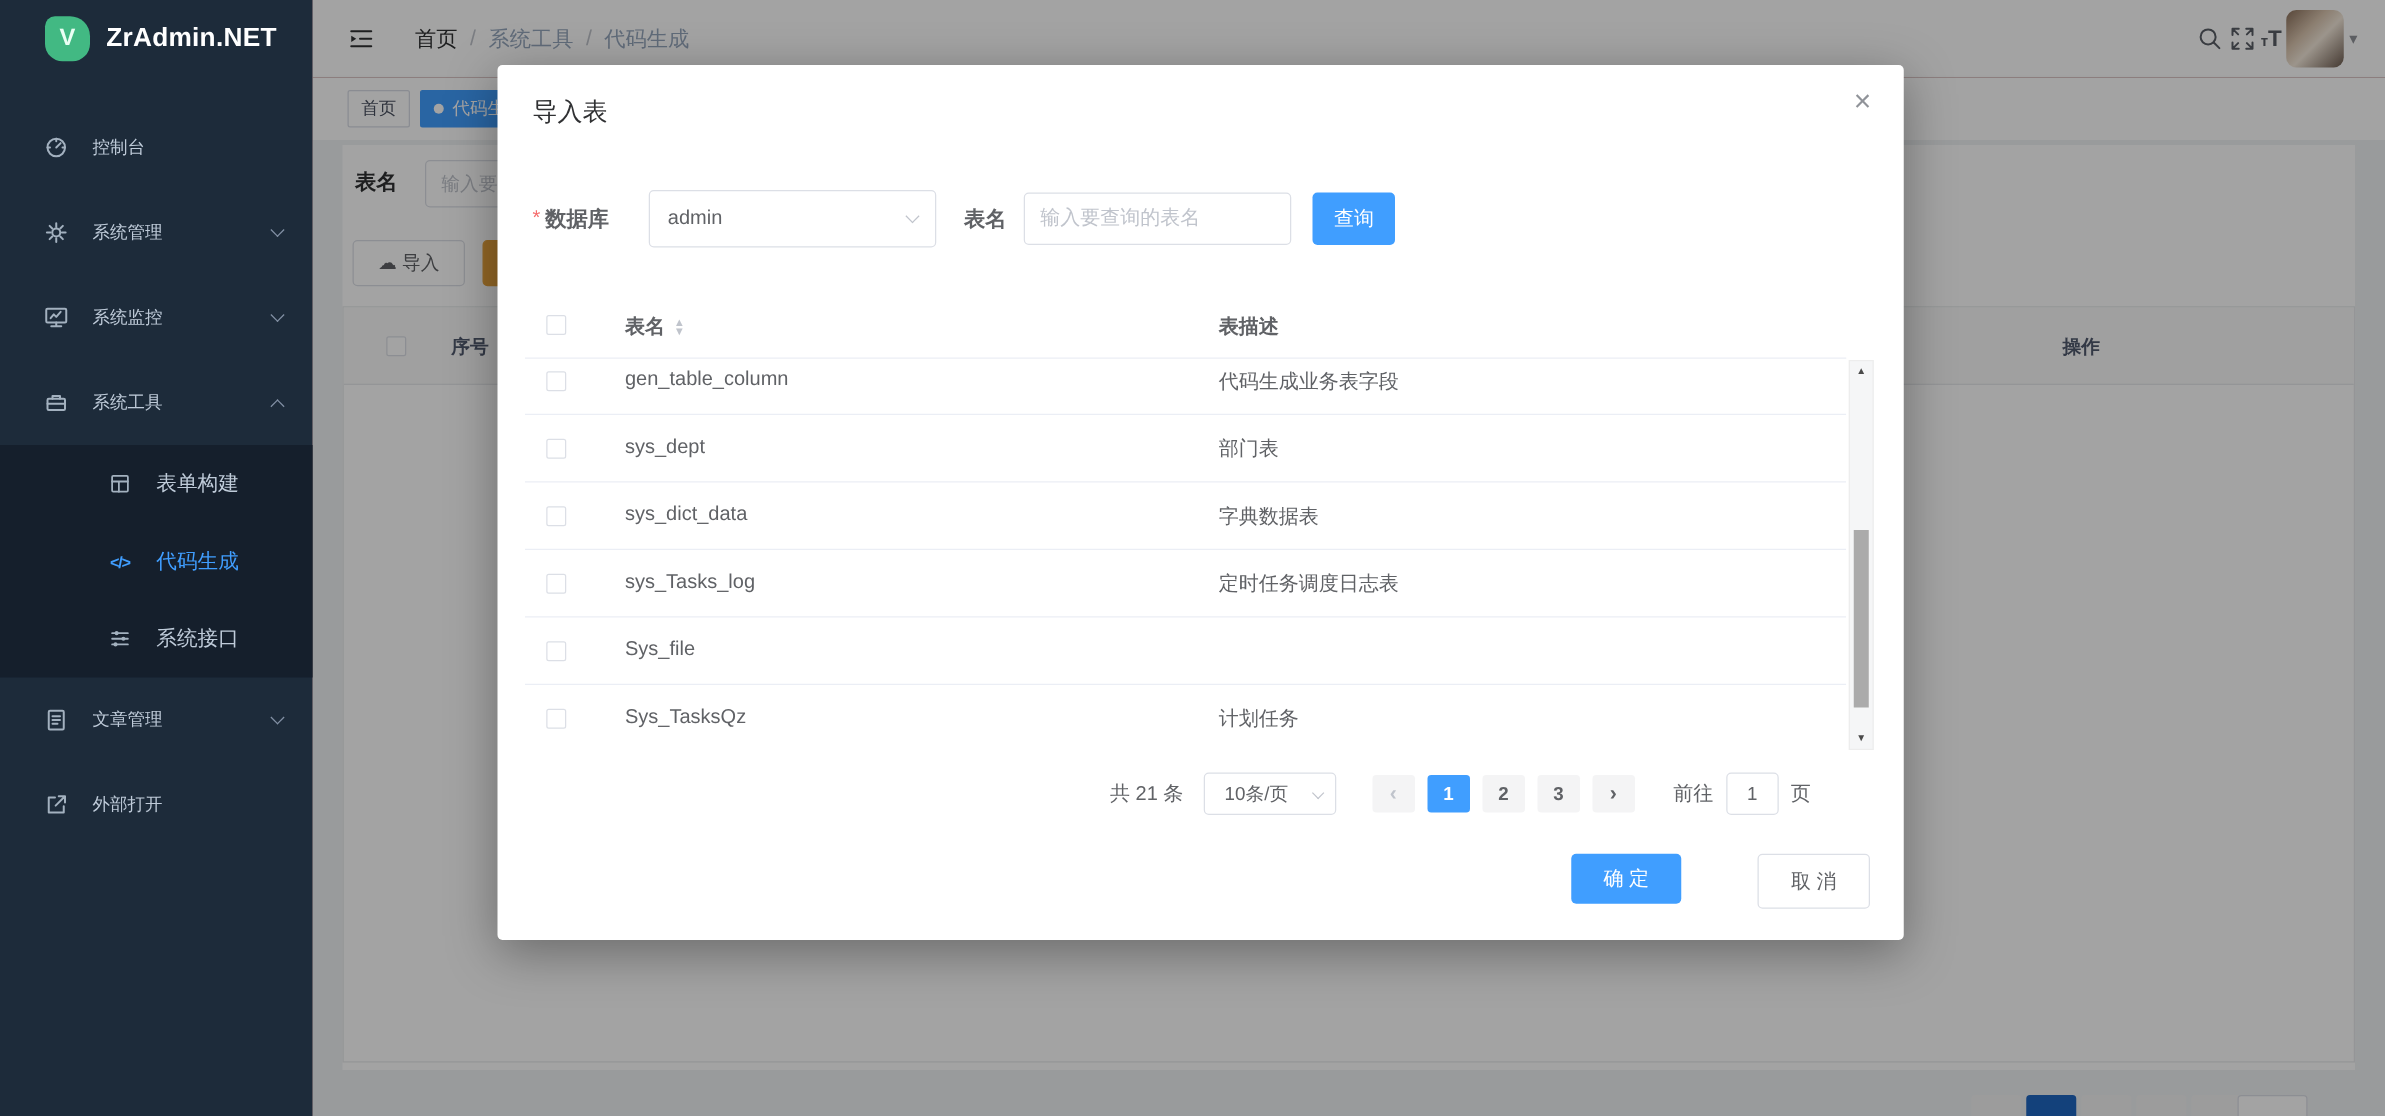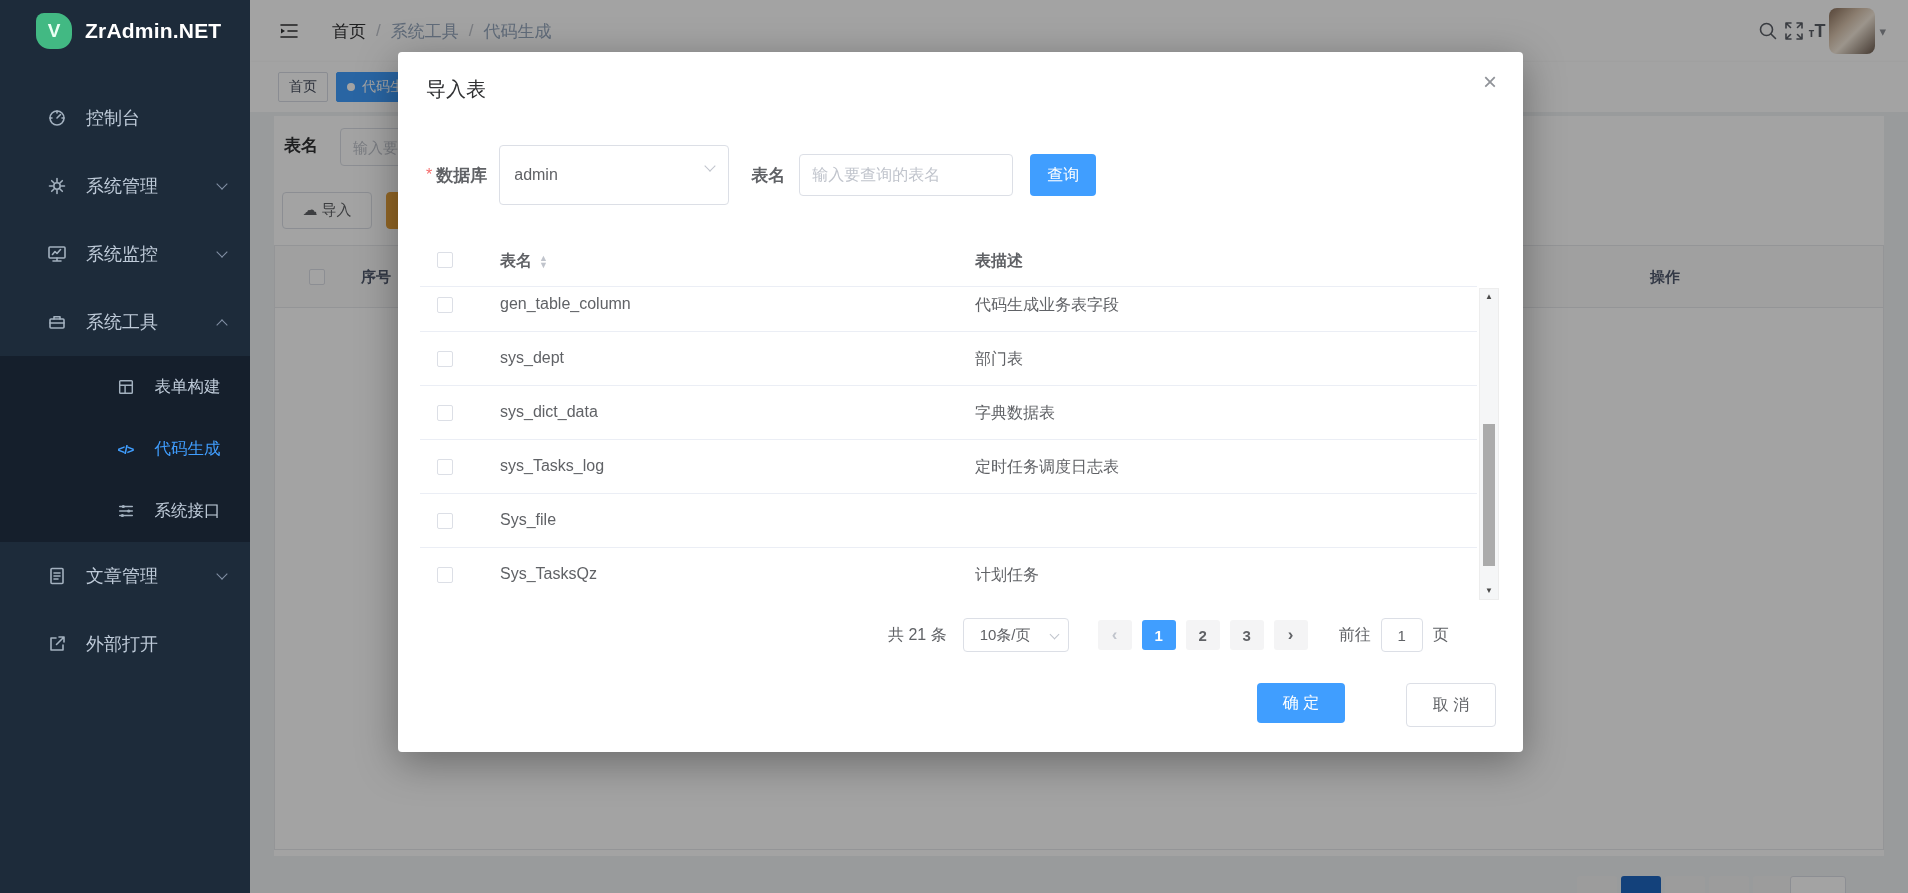--- a/index.html
+++ b/index.html
@@ -8,26 +8,26 @@
   .app { position:relative; width:1908px; height:893px; }
 
   
   .sidebar { position:absolute; left:0; top:0; width:250px; height:100%; background:#1d2b3a; z-index:5; }
   .logo-row { display:flex; align-items:center; height:62px; padding-left:36px; }
   .logo-mark { width:36px; height:36px; background:#42b983; border-radius:8px 16px 14px 14px;
                display:flex; align-items:center; justify-content:center; color:#eafff4;
                font-weight:bold; font-size:19px; }
   .logo-text { color:#fff; font-size:21px; font-weight:bold; margin-left:13px; letter-spacing:.2px; }
   .menu { margin-top:22px; }
-  .mi { position:relative; height:68px; display:flex; align-items:center; padding-left:44px;
-        color:#bfcbd9; font-size:18px; cursor:pointer; }
+  .mi { position:relative; height:68px; display:flex; align-items:center; padding-left:32px;
+        color:#bfcbd9; font-size:14px; cursor:pointer; }
   .mi .ico { width:26px; margin-right:16px; display:flex; align-items:center; justify-content:center; color:#a3b1bf; }
   .mi svg { stroke:#a3b1bf; }
   .submenu { background:#151f2c; }
-  .submenu .mi { height:62px; padding-left:83px; font-size:16.5px;justify-content:center; }
+  .submenu .mi { height:62px; padding-left:83px; font-size:16.5px; }
   .mi.active, .mi.active .ico { color:#409eff; }
   .chev { position:absolute; right:24px; width:8px; height:8px; border-right:1.6px solid #8391a5; border-bottom:1.6px solid #8391a5; }
   .chev.down { transform:rotate(45deg); top:28px; }
   .chev.up { transform:rotate(-135deg); top:33px; }
   .code-glyph { font-size:13px; font-weight:bold; letter-spacing:-1px; }
 
   
   .main { position:absolute; left:250px; top:0; right:0; height:100%; background:#7f1d1d;padding-left:44px; }
   .topbar { position:absolute; top:0; left:0; right:0; height:62px; background:#fff; display:flex; align-items:center; }
   .hamburger { margin-left:28px; cursor:pointer; display:flex; }
@@ -74,22 +74,22 @@
 
   
   .overlay { position:absolute; inset:0; background:rgba(0,0,0,.36); z-index:10; }
   .modal { position:absolute; left:148px; top:52px; width:1125px; height:700px; background:#fff;
            border-radius:4px; box-shadow:0 10px 40px rgba(0,0,0,.35); z-index:20; }
   .m-title { position:absolute; left:28px; top:24px; font-size:20px; color:#303133; }
   .m-close { position:absolute; right:26px; top:18px; font-size:24px; color:#909399; cursor:pointer; line-height:1; }
   .m-form { position:absolute; left:28px; top:101px; height:44px; display:flex; align-items:center; }
   .req { color:#f56c6c; margin-right:4px; font-size:16px; }
   .f-label { font-size:17px; font-weight:bold; color:#606266; }
-  .m-select { position:relative; width:230px; height:60px; border:1px solid #dcdfe6; border-radius:4px;
-              margin-left:12px; display:flex; align-items:center; padding:0 14px; font-size:16px; color:#606266; cursor:pointer; }
+  .m-select { position:relative; width:230px; height:46px; border:1px solid #dcdfe6; border-radius:4px;
+              margin-left:32px; display:flex; align-items:center; padding:0 14px; font-size:16px; color:#606266; cursor:pointer; }
   .m-select .chev2 { position:absolute; right:14px; top:16px; width:8px; height:8px;
                      border-right:1.5px solid #c0c4cc; border-bottom:1.5px solid #c0c4cc; transform:rotate(45deg); }
   .m-form .f-label.second { margin-left:22px; }
   .m-input { width:214px; height:42px; border:1px solid #dcdfe6; border-radius:4px; margin-left:14px;
              padding:0 12px; font-size:16px; color:#606266; }
   .m-input::placeholder { color:#c0c4cc; }
   .btn-search { width:66px; height:42px; margin-left:17px; background:#409eff; border:none; border-radius:4px;
                 color:#fff; font-size:16px; cursor:pointer; }
   .m-thead { position:absolute; left:22px; width:1057px; top:188px; height:47px; font-size:16px;
              font-weight:bold; color:#606266; border-bottom:1px solid #ebeef5; }

